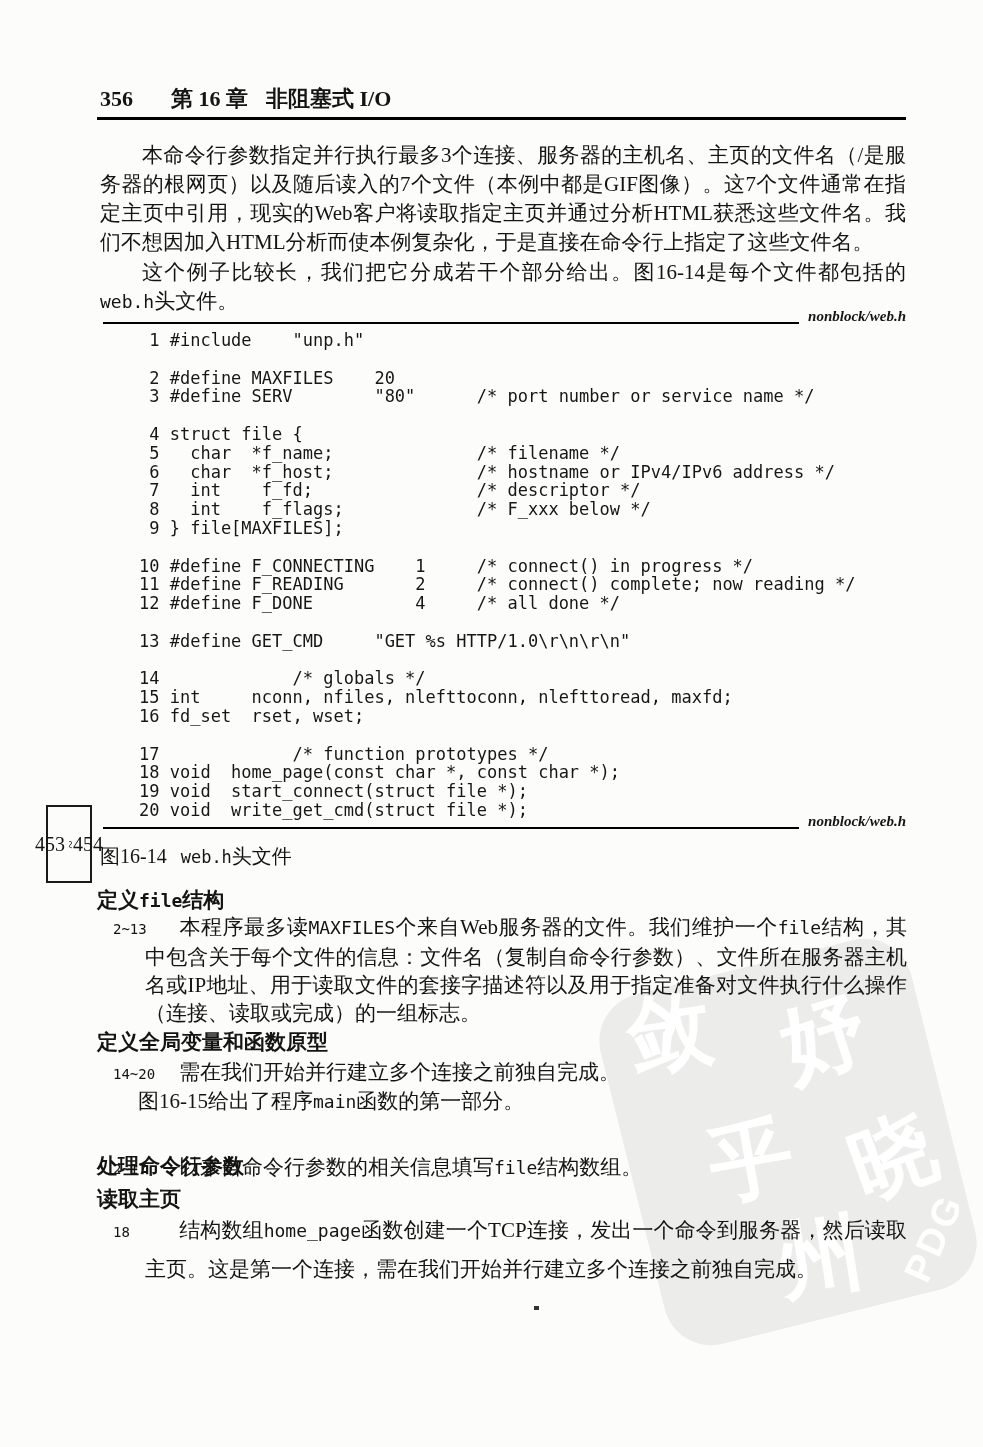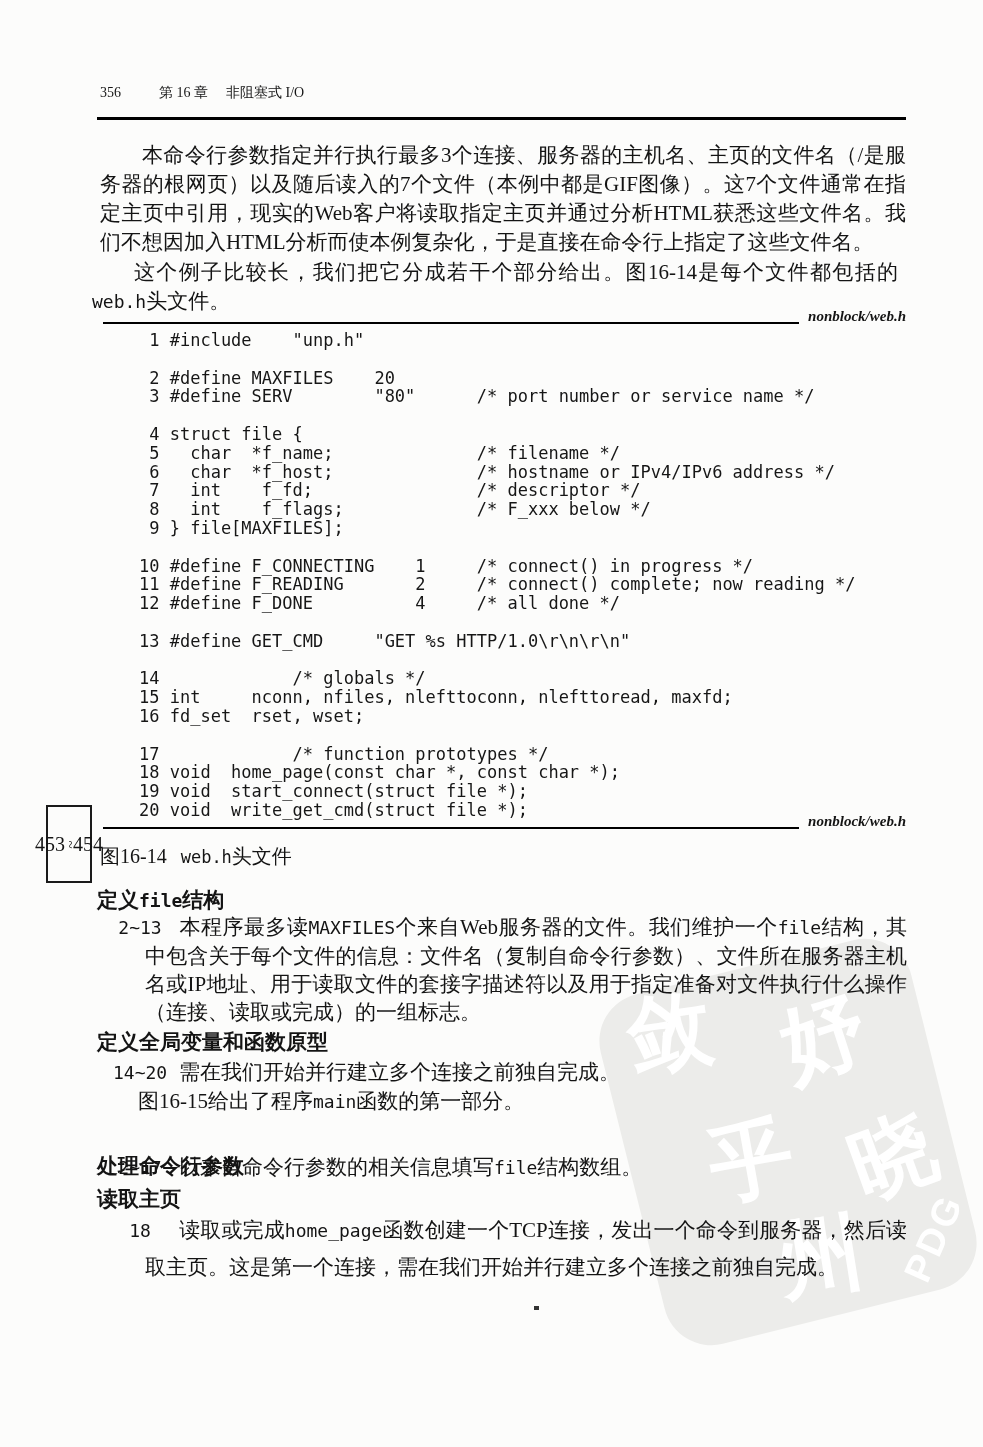--- a/index.html
+++ b/index.html
@@ -8,27 +8,27 @@
     background:#fcfcfb;color:#141414;
     font-family:"Liberation Serif", serif;
     overflow:hidden;
   }
   .fg{position:absolute;z-index:2;}
   .bg{position:absolute;z-index:1;}
   .mono{font-family:"DejaVu Sans Mono", monospace;}
   .m{font-family:"DejaVu Sans Mono", monospace;font-size:18px;}
   .cn{font-size:21px;line-height:29px;text-align:justify;}
   
-  .hdr{top:84px;left:100px;width:806px;font-size:14px;white-space:nowrap;}
+  .hdr{top:84px;left:100px;width:806px;font-size:22px;white-space:nowrap;font-weight:bold;}
   .hdr .chap{margin-left:38px;}
   .hdr .ttl{margin-left:18px;}
   .hdr-rule{top:117px;left:97px;width:809px;height:3px;background:#000;}
   
   .p1{top:141px;left:100px;width:806px;text-indent:2em;}
-  .p2{top:258px;left:92px;width:806px;text-indent:2em;}
+  .p2{top:258px;left:100px;width:806px;text-indent:2em;}
   
   .rule{left:103px;width:696px;height:2px;background:#000;}
   .rule-top{top:322px;}
   .rule-bot{top:827px;}
   .src-label{width:160px;text-align:right;left:746px;font-style:italic;font-size:15px;font-weight:bold;font-family:"Liberation Serif",serif;}
   .lbl-top{top:308px;}
   .lbl-bot{top:813px;}
   
   .code{top:331px;left:139px;margin:0;font-size:17px;line-height:18.8px;white-space:pre;color:#161616;}
   
@@ -39,21 +39,21 @@
   
   .caption{top:843px;left:100px;width:806px;text-align:left;font-size:20px;}
   .caption .m{font-size:17px;}
   
   .shead{left:97px;font-size:21px;font-weight:bold;white-space:nowrap;}
   .shead .m{font-weight:bold;}
   .h1{top:886px;} .h2{top:1028px;} .h3{top:1124px;margin-top:28px;} .h4{top:1185px;}
   
   .cmt{left:145px;width:762px;font-size:21px;line-height:28px;text-align:justify;}
   .cmt .num{display:inline-block;width:54px;padding-right:12px;margin-left:-32px;
-            text-align:center;font-family:"DejaVu Sans Mono",monospace;font-size:18px;}
+            text-align:left;font-family:"DejaVu Sans Mono",monospace;font-size:14px;}
   .c1{top:913px;} .c2{top:1058px;} .c3{top:1153px;}
   .c4{top:1212px;line-height:37px;}
   .follow{top:1087px;left:138px;width:740px;font-size:21px;line-height:29px;}
   
   .blob{left:628px;top:962px;width:320px;height:360px;background:#ececea;
         border-radius:48px;transform:rotate(-14deg);}
   .blob span{position:absolute;color:#ffffff;font-weight:bold;}
   .wg{font-size:84px;line-height:84px;font-family:"Liberation Serif",serif;}
   .wg1{left:30px;top:4px;transform:rotate(6deg);}
   .wg2{left:178px;top:46px;transform:rotate(-4deg);}
@@ -131,16 +131,16 @@
   <div class="fg cmt c1"><span class="num">2~13</span><span>本程序最多读</span><span class="m">MAXFILES</span><span>个来自Web服务器的文件。我们维护一个</span><span class="m">file</span><span>结构，其中包含关于每个文件的信息：文件名（复制自命令行参数）、文件所在服务器主机名或IP地址、用于读取文件的套接字描述符以及用于指定准备对文件执行什么操作（连接、读取或完成）的一组标志。</span></div>
 
   <div class="fg shead h2"><span>定义全局变量和函数原型</span></div>
   <div class="fg cmt c2"><span class="num">14~20</span><span>需在我们开始并行建立多个连接之前独自完成。</span></div>
   <div class="fg cn follow"><span>图16-15给出了程序</span><span class="m">main</span><span>函数的第一部分。</span></div>
 
   <div class="fg shead h3"><span>处理命令行参数</span></div>
   <div class="fg cmt c3"><span class="num">2~17</span><span>以来自命令行参数的相关信息填写</span><span class="m">file</span><span>结构数组。</span></div>
 
   <div class="fg shead h4"><span>读取主页</span></div>
-  <div class="fg cmt c4"><span class="num">18</span><span>读取或完成</span><span class="m">home_page</span><span>函数创建一个TCP连接，发出一个命令到服务器，然后读取主页。这是第一个连接，需在我们开始并行建立多个连接之前独自完成。</span></div>
+  <div class="fg cmt c4"><span class="num">18</span><span>结构数组</span><span class="m">home_page</span><span>函数创建一个TCP连接，发出一个命令到服务器，然后读取主页。这是第一个连接，需在我们开始并行建立多个连接之前独自完成。</span></div>
 
   <div class="fg speck"></div>
 </div>
 
 </body></html>

